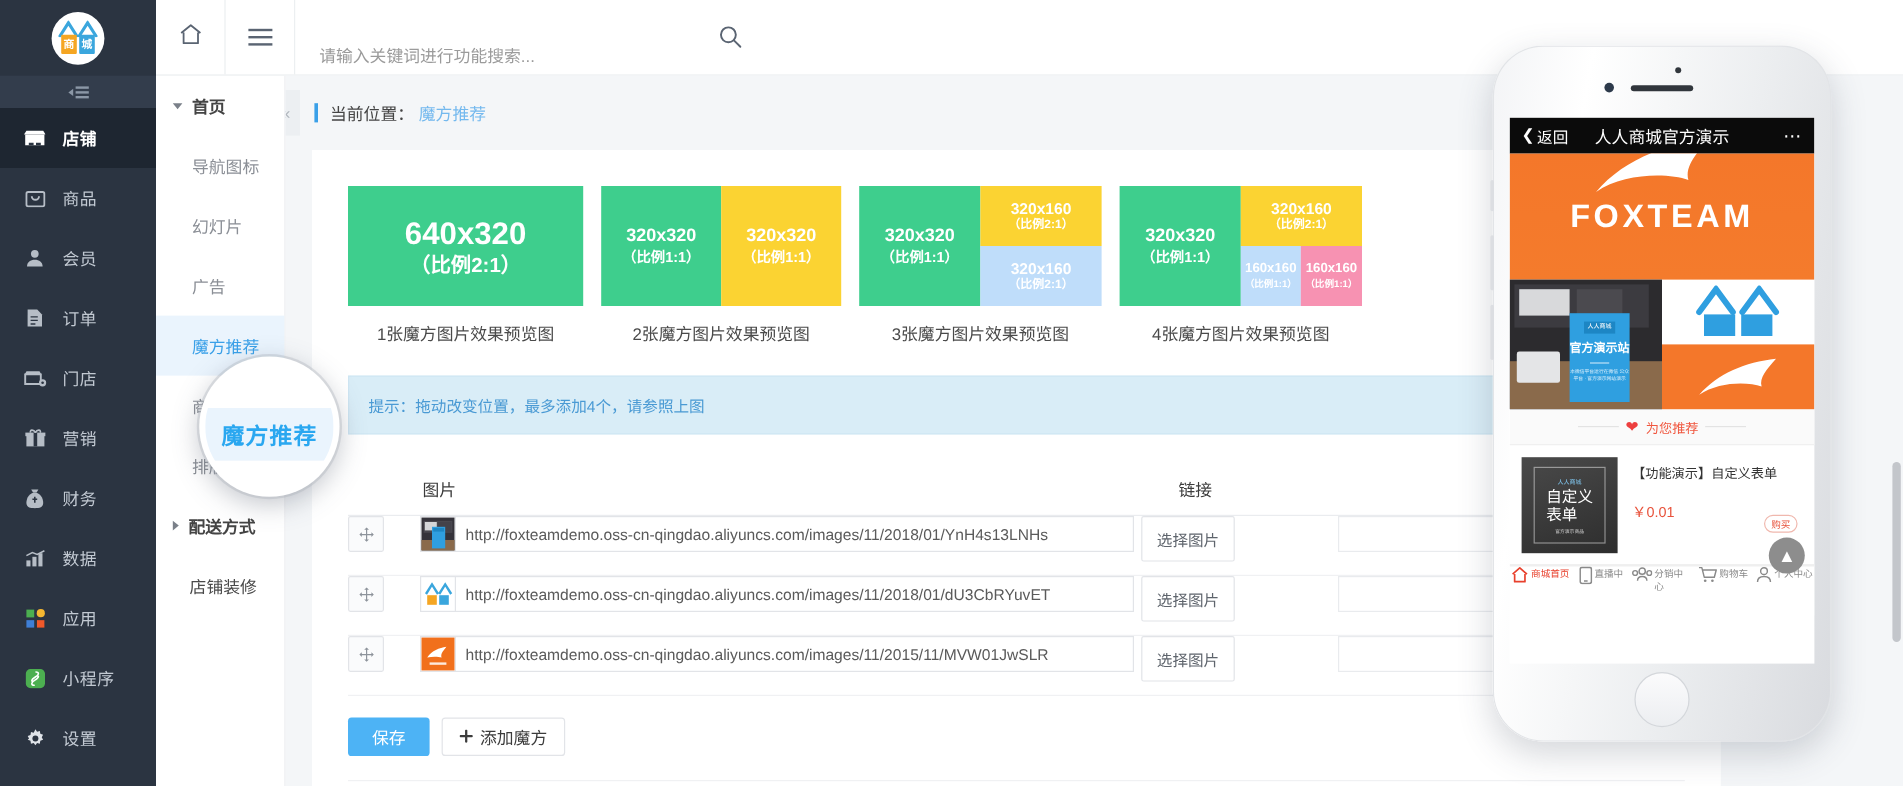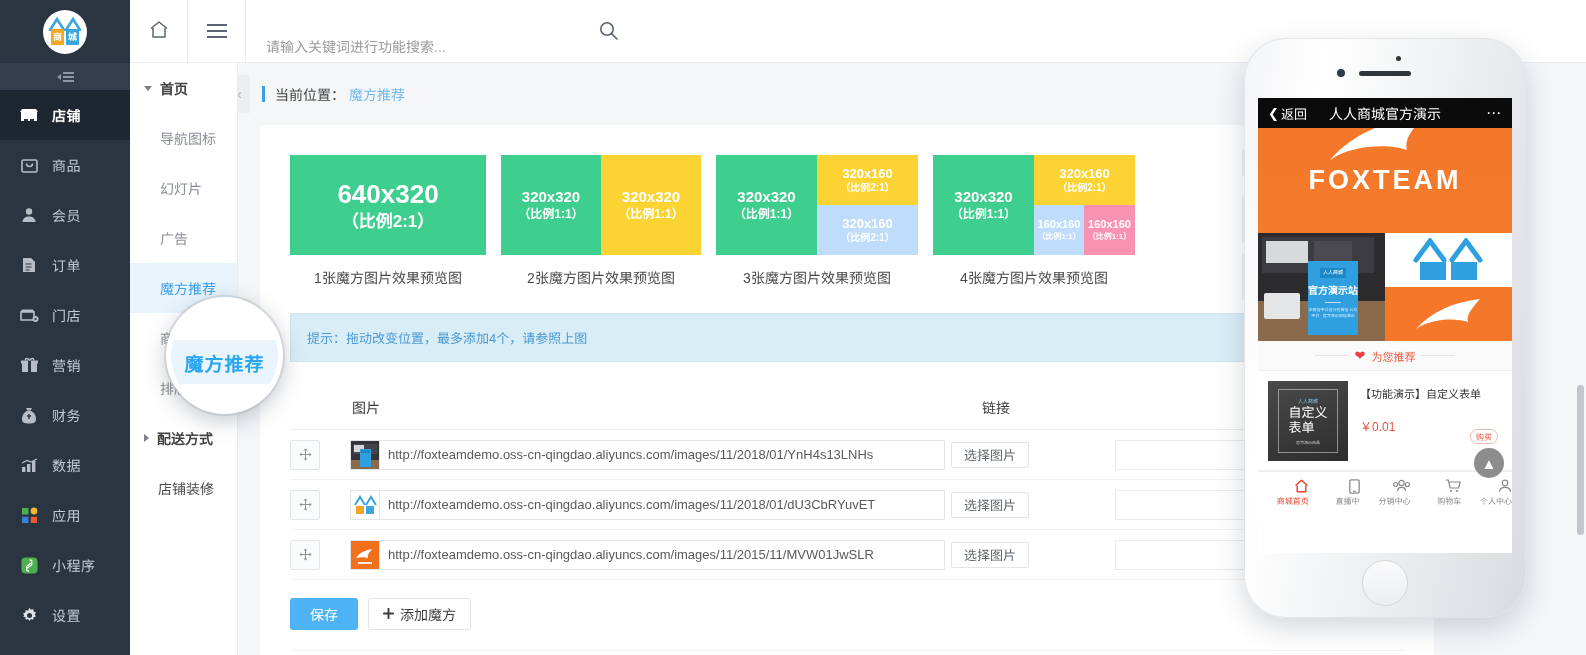--- a/index.html
+++ b/index.html
@@ -160,38 +160,38 @@
   
   .tbl { margin: 22px 30px 0 30px; }
   .tbl-head {
     display:flex; align-items:center; height: 46px;
     border-bottom: 1px solid #eaecef; font-size: 14px; color:#3c3c3c;
   }
   .th-handle { width: 62px; }
   .th-img { width: 630px; }
   .th-link { flex: 1; }
   .tbl-row {
-    display:flex; align-items:center; height: 50px; border-bottom:1px solid #f0f1f3;
+    display:flex; align-items:flex-start; height: 50px; border-bottom:1px solid #f0f1f3;
   }
   .drag-handle {
     width: 30px; height: 30px; border:1px solid #e2e4e8; background:#fafbfc;
     display:flex;align-items:center;justify-content:center; cursor:move; color:#8d939b;
     border-radius:2px; margin-right: 30px;
   }
   .row-thumb-wrap {
     width: 30px; height:30px; border:1px solid #e2e4e8; display:flex;
     align-items:center; justify-content:center; overflow:hidden; background:#fff;
   }
   .row-url {
     width: 565px; height: 30px; border:1px solid #e2e4e8; border-left:none;
     display:flex; align-items:center; padding: 0 8px; font-size:13px; color:#5a5a5a;
     white-space:nowrap; overflow:hidden;
   }
   .btn-pick {
-    height: 26px; border:1px solid #e2e4e8; background:#fff; color:#5f656d;
+    height: 38px; border:1px solid #e2e4e8; background:#fff; color:#5f656d;
     font-size: 13px; padding: 0 12px; margin-left: 6px; cursor:pointer;
     display:flex;align-items:center; border-radius:2px;
     font-family:"Liberation Sans","DejaVu Sans",sans-serif;
   }
   .row-link-input {
     height: 30px; width: 200px; border:1px solid #e9ebee; margin-left: 86px;
     background:#fff;
   }
   .tbl-actions {
     display:flex; align-items:center; gap: 10px; margin: 18px 30px 0 30px;
@@ -341,21 +341,21 @@
   .scroll-top {
     position:absolute; right: 8px; bottom: -8px; width: 30px; height:30px;
     border-radius:50%; background:#8d8d8d; color:#fff;
     display:flex;align-items:center;justify-content:center; font-size:15px; cursor:pointer;
     z-index: 5;
   }
   .tabbar {
     display:flex; height: 42px; border-top:1px solid #ececec; background:#fff;
   }
   .tab {
-    flex:1; display:flex; flex-direction:column; align-items:flex-end; justify-content:center;
+    flex:1; display:flex; flex-direction:row; align-items:flex-start; justify-content:center;
     gap:2px; font-size: 8px; color:#8a8a8a; cursor:pointer;
   }
   .tab.active { color:#e8402c; }
   .tab .tab-ico { height: 14px; display:flex;align-items:center; }
 
   
   .content-scroll {
     position:absolute; right: 2px; top: 0; width: 7px; height: 592px; background: transparent;
   }
   .content-scroll-thumb {

